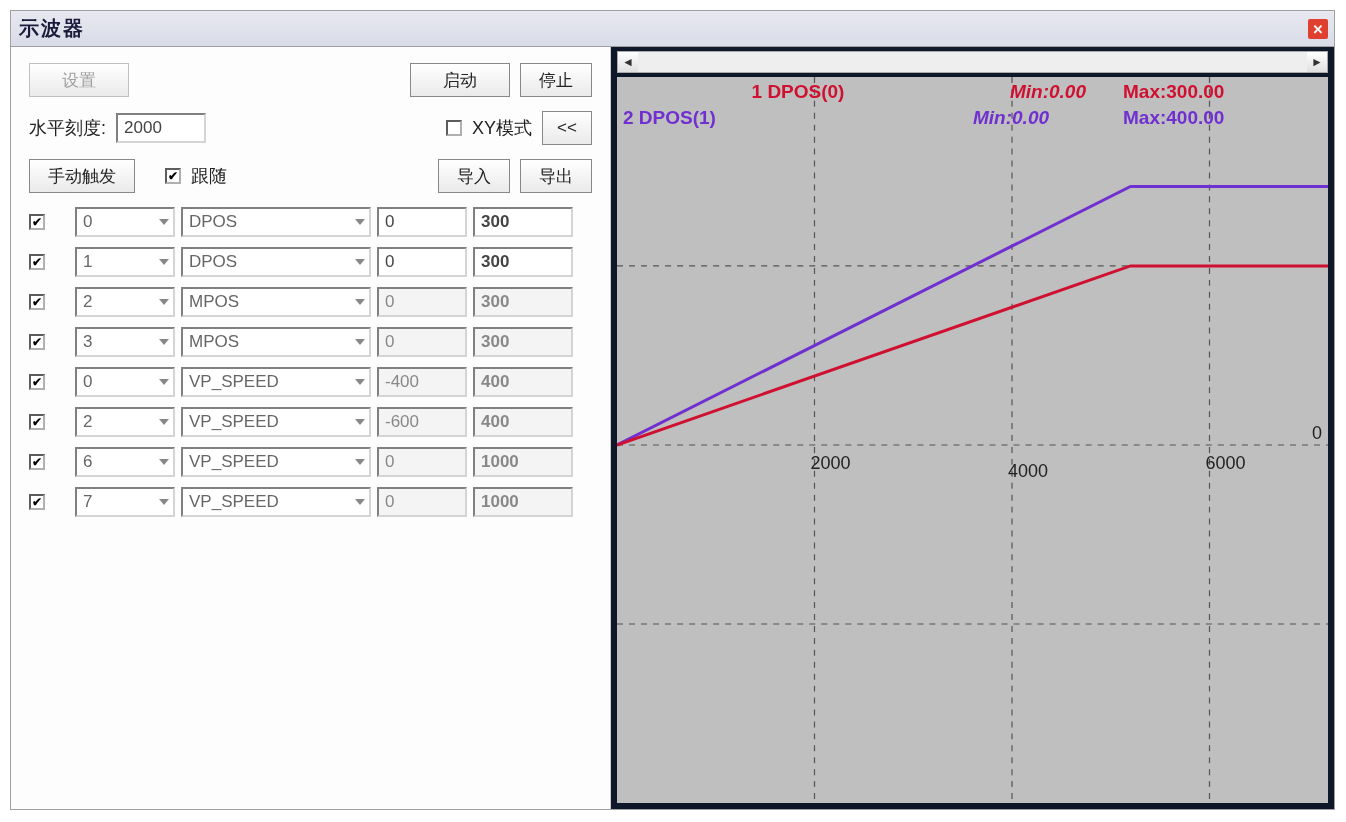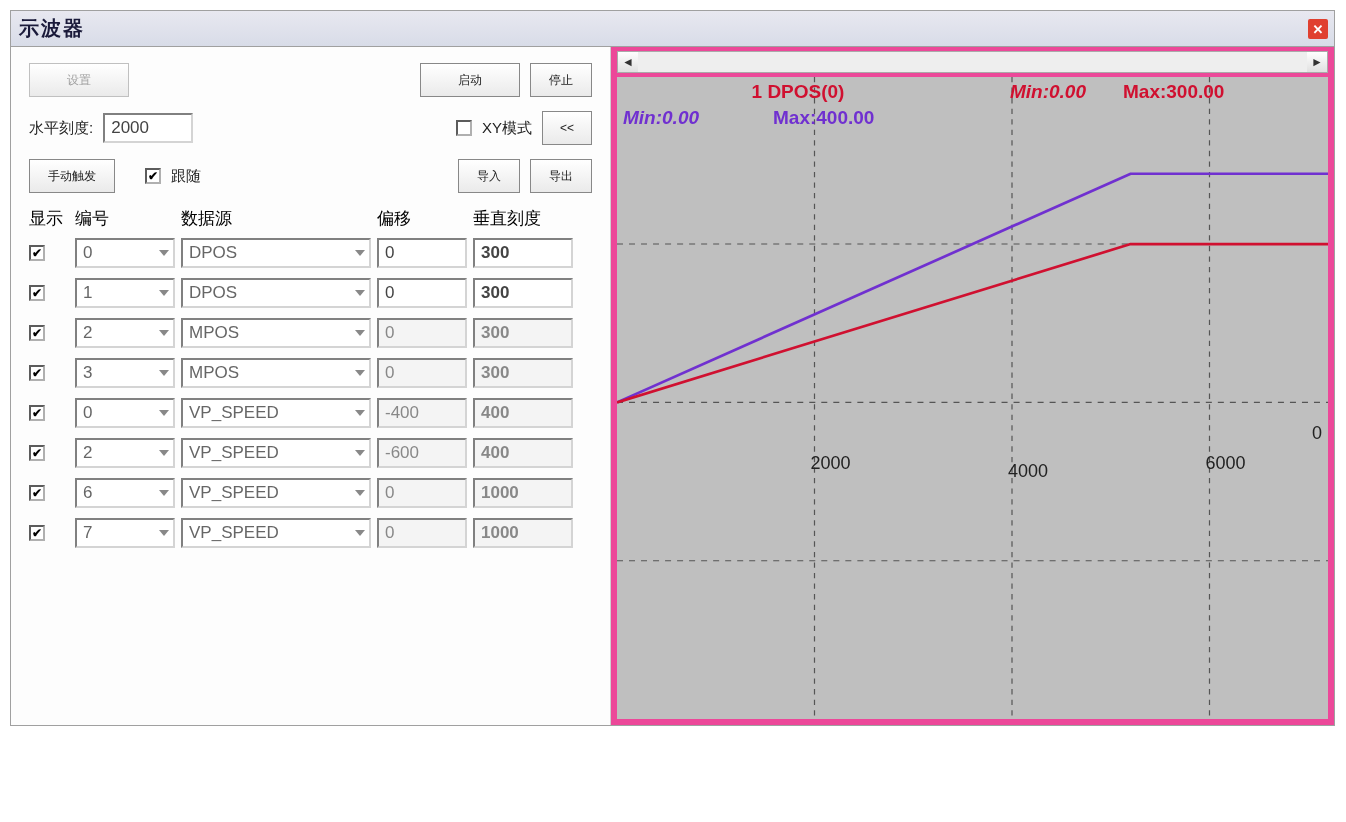--- a/index.html
+++ b/index.html
@@ -5,23 +5,23 @@
   * { box-sizing: border-box; }
   body {
     margin: 0;
     padding: 10px;
     font-family: "Microsoft YaHei", "SimSun", Arial, sans-serif;
     background: #fff;
     font-size: 16px;
   }
   .window {
     width: 1325px;
-    height: 716px;
+    height: 800px;
     border: 1px solid #a0a0a0;
-    background: #ec4899;
+    background: #0f172a;
     position: relative;
   }
   .titlebar {
     height: 36px;
     background: linear-gradient(#e8e8f0, #d8dce8);
     border-bottom: 1px solid #a0a0a0;
     display: flex;
     align-items: center;
     padding: 0 8px;
     position: relative;
@@ -62,36 +62,36 @@
     display: flex;
     align-items: center;
     gap: 10px;
     margin-bottom: 14px;
   }
   .btn {
     height: 34px;
     padding: 0 18px;
     border: 1px solid #888;
     background: linear-gradient(#fff, #eaeaea);
-    font-size: 12px;
+    font-size: 17px;
     cursor: pointer;
     display: inline-flex;
     align-items: center;
     justify-content: center;
     color: #222;
   }
   .btn.disabled {
     color: #a0a0a0;
     border-color: #c0c0c0;
     cursor: default;
   }
   .btn.wide { min-width: 100px; }
   .btn.small { padding: 0 10px; min-width: 50px; }
   .label {
-    font-size: 15px;
+    font-size: 18px;
     color: #222;
   }
   .input-text {
     height: 30px;
     border: 2px inset #d4d4d4;
     background: #fff;
     padding: 0 6px;
     font-size: 17px;
     color: #444;
   }
@@ -246,27 +246,20 @@
         <div style="width:10px"></div>
         <span class="checkbox">
             <span class="tick">✔</span>
           </span>
         <span class="label">跟随</span>
         <div style="flex:1"></div>
         <button class="btn">导入</button>
         <button class="btn">导出</button>
       </div>
 
-      <div class="columns-header">
-        <span class="col-show">显示</span>
-        <span class="col-num">编号</span>
-        <span class="col-src">数据源</span>
-        <span class="col-off">偏移</span>
-        <span class="col-vs">垂直刻度</span>
-      </div>
 
       <div id="channels-container">
           <div class="channel-row">
             <span class="col-show" style="display:flex;align-items:center;justify-content:flex-start">
               <span class="checkbox">
                 <span class="tick">✔</span>
               </span>
             </span>
             <div class="combo w-num">
               <span>0</span>
@@ -411,20 +404,21 @@
       </div>
 
       <div class="plot-area">
         <div class="plot-labels">
           <div class="legend-line series1">
             <span class="legend-name">1 DPOS(0)</span>
             <span class="legend-min">Min:0.00</span>
             <span class="legend-max">Max:300.00</span>
           </div>
           <div class="legend-line series2">
+            <span class="legend-name">2 DPOS(1)</span>
             <span class="legend-min">Min:0.00</span>
             <span class="legend-max">Max:400.00</span>
           </div>
         </div>
 
         <svg class="plot-svg" id="plot-svg" viewBox="0 0 710 730" preserveAspectRatio="none">
             <line x1="0" x2="710" y1="190" y2="190" stroke="#555" stroke-dasharray="6 6" stroke-width="1.2"></line>
             <line x1="0" x2="710" y1="370" y2="370" stroke="#555" stroke-dasharray="6 6" stroke-width="1.2"></line>
             <line x1="0" x2="710" y1="550" y2="550" stroke="#555" stroke-dasharray="6 6" stroke-width="1.2"></line>
             <line x1="197.22222222222223" x2="197.22222222222223" y1="0" y2="730" stroke="#555" stroke-dasharray="6 6" stroke-width="1.2"></line>

